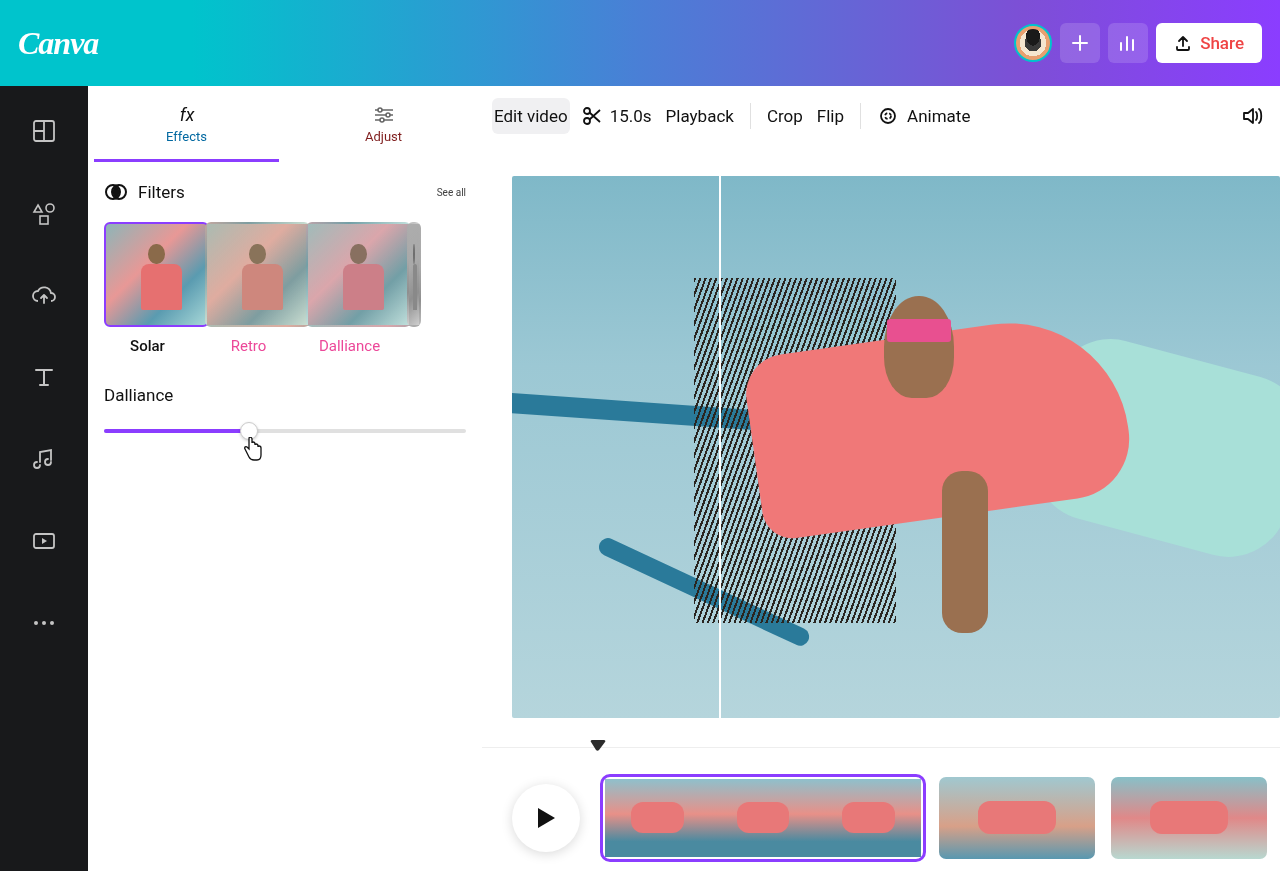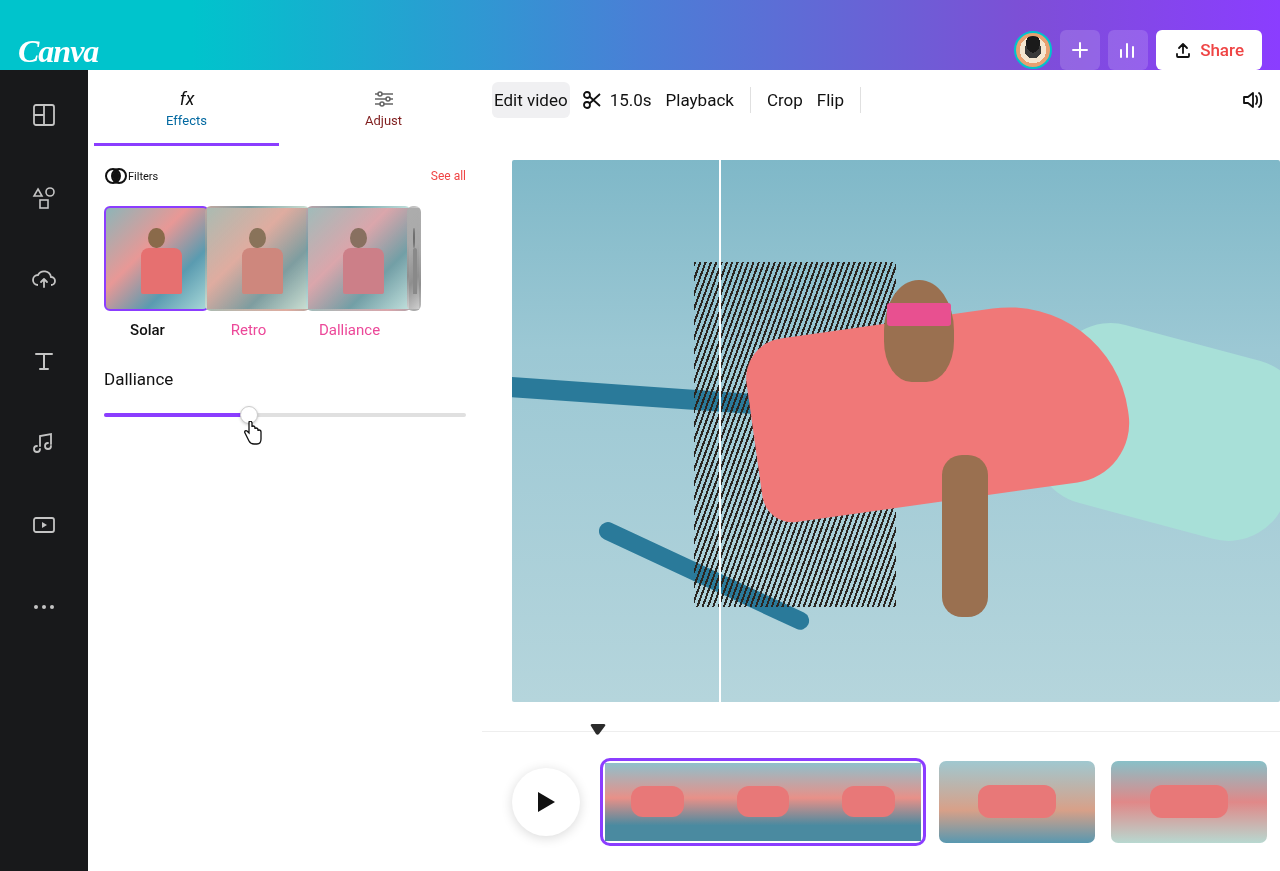--- a/index.html
+++ b/index.html
@@ -1,35 +1,35 @@
 <!DOCTYPE html>
 <html><head>
 <meta charset="utf-8">
 <style>
 *{margin:0;padding:0;box-sizing:border-box;font-family:-apple-system,BlinkMacSystemFont,"Segoe UI",Roboto,sans-serif}
 body{width:1280px;height:871px;overflow:hidden;background:#fff}
-.header{height:70px;background:linear-gradient(90deg,#00c4cc 0%,#00c4cc 15%,#4a7fd6 50%,#7d4fd6 80%,#8b3dff 100%);display:flex;align-items:flex-end;padding:0 18px;justify-content:space-between}
+.header{height:86px;background:linear-gradient(90deg,#00c4cc 0%,#00c4cc 15%,#4a7fd6 50%,#7d4fd6 80%,#8b3dff 100%);display:flex;align-items:center;padding:0 18px;justify-content:space-between}
 .logo{font-family:cursive;font-size:32px;font-weight:700;color:#fff;font-style:italic;letter-spacing:-1px}
 .header-actions{display:flex;align-items:center;gap:8px}
 .avatar{width:38px;height:38px;border-radius:50%;border:2px solid #00c4cc;background:radial-gradient(circle at center,#3a3a3a 35%,#f5e6d0 35%,#f5e6d0 55%,#e8a070 55%);position:relative;overflow:hidden}
 .avatar::after{content:"";position:absolute;top:3px;left:50%;transform:translateX(-50%);width:24px;height:24px;border-radius:50%;background:radial-gradient(ellipse at 50% 30%, #1a1a1a 0%, #1a1a1a 40%, transparent 40%)}
 .icon-btn{width:40px;height:40px;border-radius:6px;background:rgba(255,255,255,0.15);display:flex;align-items:center;justify-content:center;cursor:pointer}
 .share-btn{background:#fff;color:#ef4444;display:flex;align-items:center;gap:8px;padding:0 18px;height:40px;border-radius:6px;font-size:17px;font-weight:500;cursor:pointer}
 .main{display:flex;height:801px}
 .rail{width:88px;background:#18191b;padding-top:30px;display:flex;flex-direction:column;align-items:center;gap:52px}
 .rail-item{width:30px;height:30px;display:flex;align-items:center;justify-content:center;cursor:pointer;color:#c4c4c4}
 .side-panel{width:394px;background:#fff;display:flex;flex-direction:column}
 .tabs{display:flex;height:76px}
 .tab{flex:1;display:flex;flex-direction:column;align-items:center;justify-content:center;gap:4px;font-size:13px;color:#7f1d1d;cursor:pointer;position:relative}
 .tab.active{color:#0369a1}
 .tab.active::after{content:"";position:absolute;bottom:0;left:6px;right:6px;height:3px;background:#8b3dff}
 .panel-body{padding:18px 16px}
 .filters-header{display:flex;align-items:center;margin-bottom:18px}
-.filters-title{font-size:11px;font-weight:400;color:#111;}
-.see-all{margin-left:auto;font-size:12px;color:#ef4444;cursor:pointer}
+.filters-title{font-size:17px;font-weight:400;color:#111;margin-left:10px}
+.see-all{margin-left:auto;font-size:10px;color:#404040;cursor:pointer}
 .filter-row{display:flex;gap:14px;margin-bottom:30px;overflow:hidden}
 .filter-card{flex:0 0 auto;width:87px;cursor:pointer}
 .filter-thumb{width:105px;height:105px;border-radius:6px;background:linear-gradient(135deg,#8db5b8 0%,#e89896 40%,#5a9bb0 70%,#a8d8d8 100%);margin-bottom:10px;border:2px solid transparent;position:relative;overflow:hidden}
 .filter-card.selected .filter-thumb{border:2px solid #8b3dff;padding:2px}
 .filter-label{font-size:15px;color:#ec4899;text-align:center}
 .filter-card.selected .filter-label{color:#111;font-weight:500}
 .filter-thumb::before{content:"";position:absolute;top:40%;left:35%;width:40%;height:45%;background:#e67070;border-radius:8px 8px 2px 2px}
 .filter-thumb::after{content:"";position:absolute;top:20%;left:42%;width:16%;height:20%;background:#8a6a4a;border-radius:50%}
 .filter-card:nth-child(2) .filter-thumb{filter:sepia(0.3) saturate(0.8)}
 .filter-card:nth-child(3) .filter-thumb{filter:saturate(0.6) brightness(1.05) hue-rotate(-8deg)}
@@ -211,20 +211,27 @@
             <circle cx="5" cy="15" r="3" stroke="#111" stroke-width="1.8" fill="none"></circle>
             <path d="M7.5 6.5L18 16M7.5 13.5L18 4" stroke="#111" stroke-width="1.8"></path>
           </svg>
         <span>15.0s</span>
       </div>
       <div class="ctx-btn">Playback</div>
       <div class="ctx-sep"></div>
       <div class="ctx-btn">Crop</div>
       <div class="ctx-btn">Flip</div>
       <div class="ctx-sep"></div>
+      <div class="ctx-btn">
+        <svg width="22" height="22" viewBox="0 0 22 22">
+            <circle cx="11" cy="11" r="7" stroke="#111" stroke-width="1.8" fill="none"></circle>
+            <circle cx="11" cy="11" r="3" stroke="#111" stroke-width="1.8" fill="none" stroke-dasharray="3 2"></circle>
+          </svg>
+        <span>Animate</span>
+      </div>
       <div style="margin-left:auto" class="ctx-btn">
         <svg width="24" height="24" viewBox="0 0 24 24">
             <path d="M4 9v6h4l5 4V5L8 9H4z" stroke="#111" stroke-width="1.8" fill="none" stroke-linejoin="round"></path>
             <path d="M16 8c1.5 1 1.5 7 0 8M19 5c3 2 3 12 0 14" stroke="#111" stroke-width="1.8" fill="none" stroke-linecap="round"></path>
           </svg>
       </div>
     </div>
 
     <div class="canvas-wrap">
       <div class="canvas-img">

